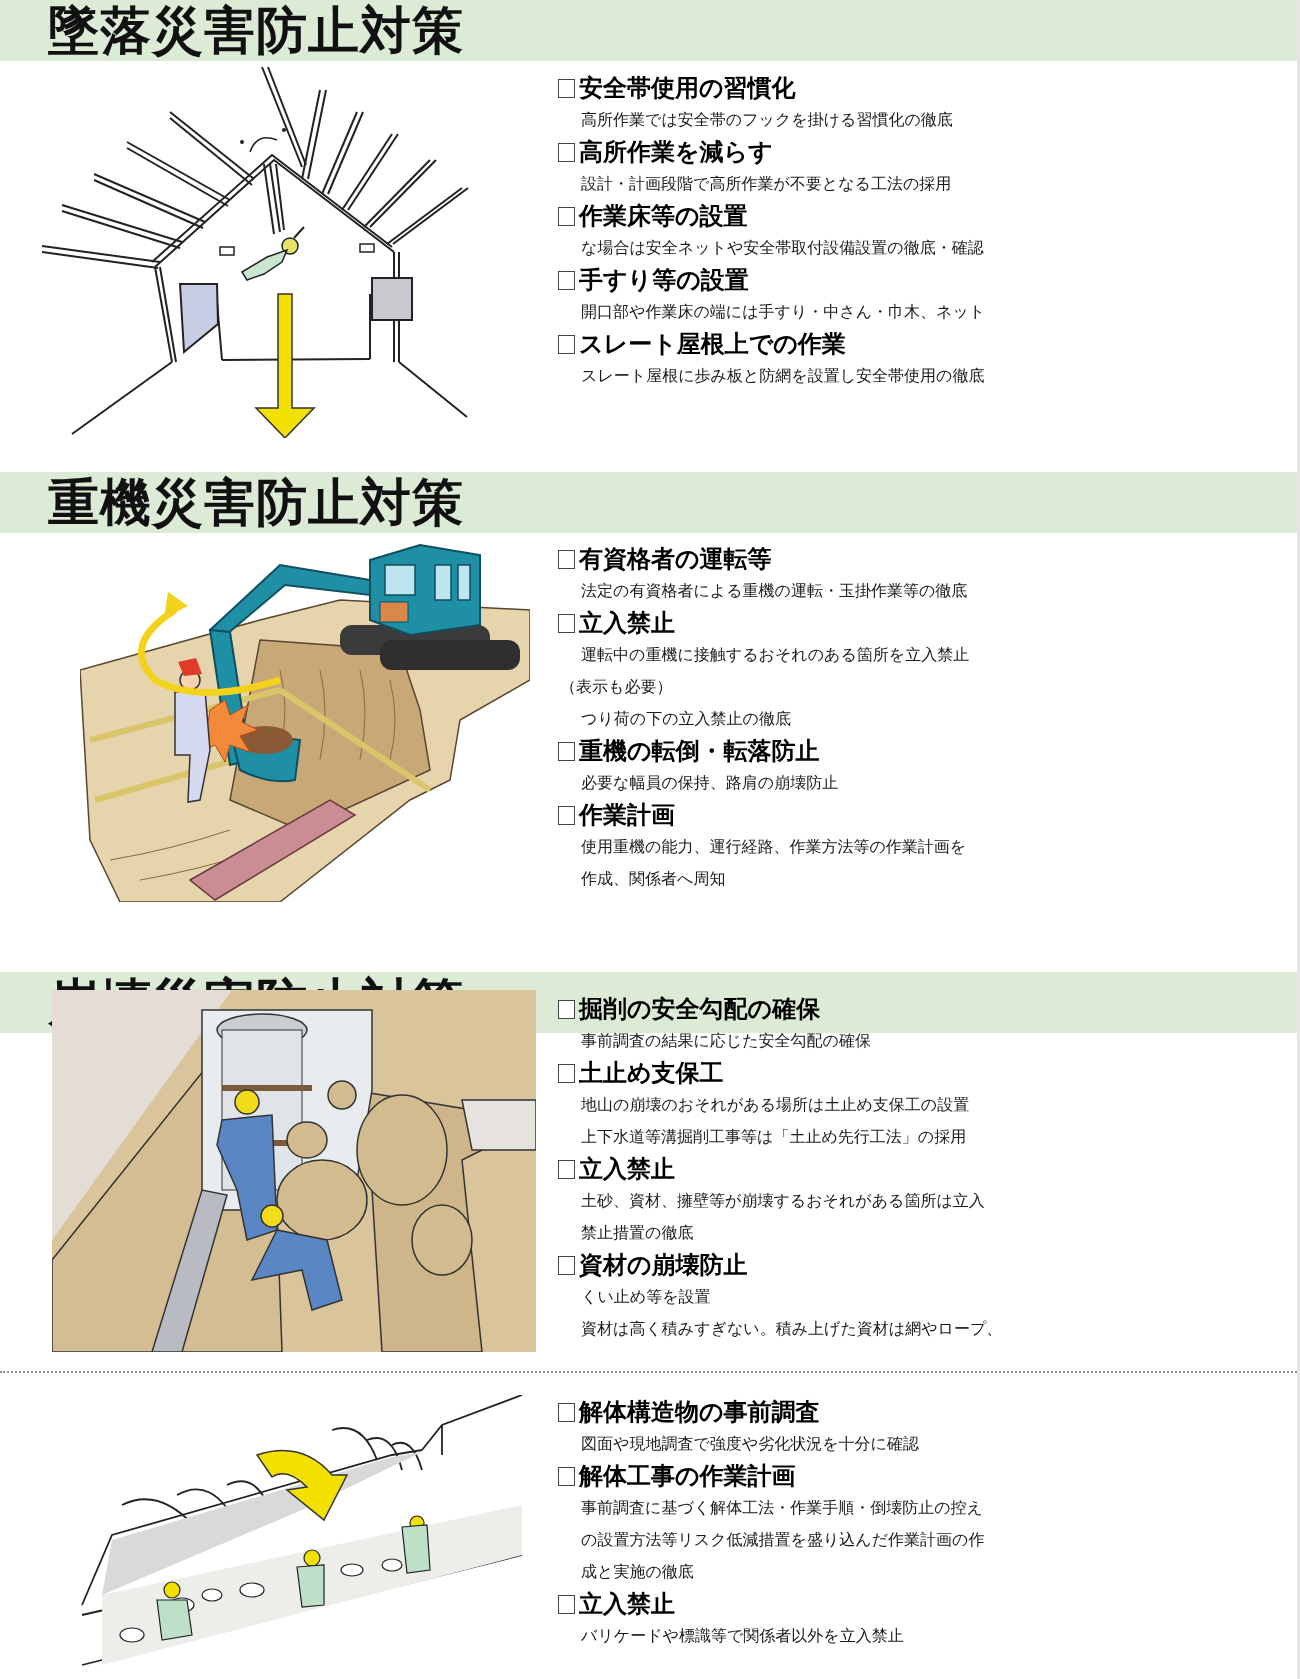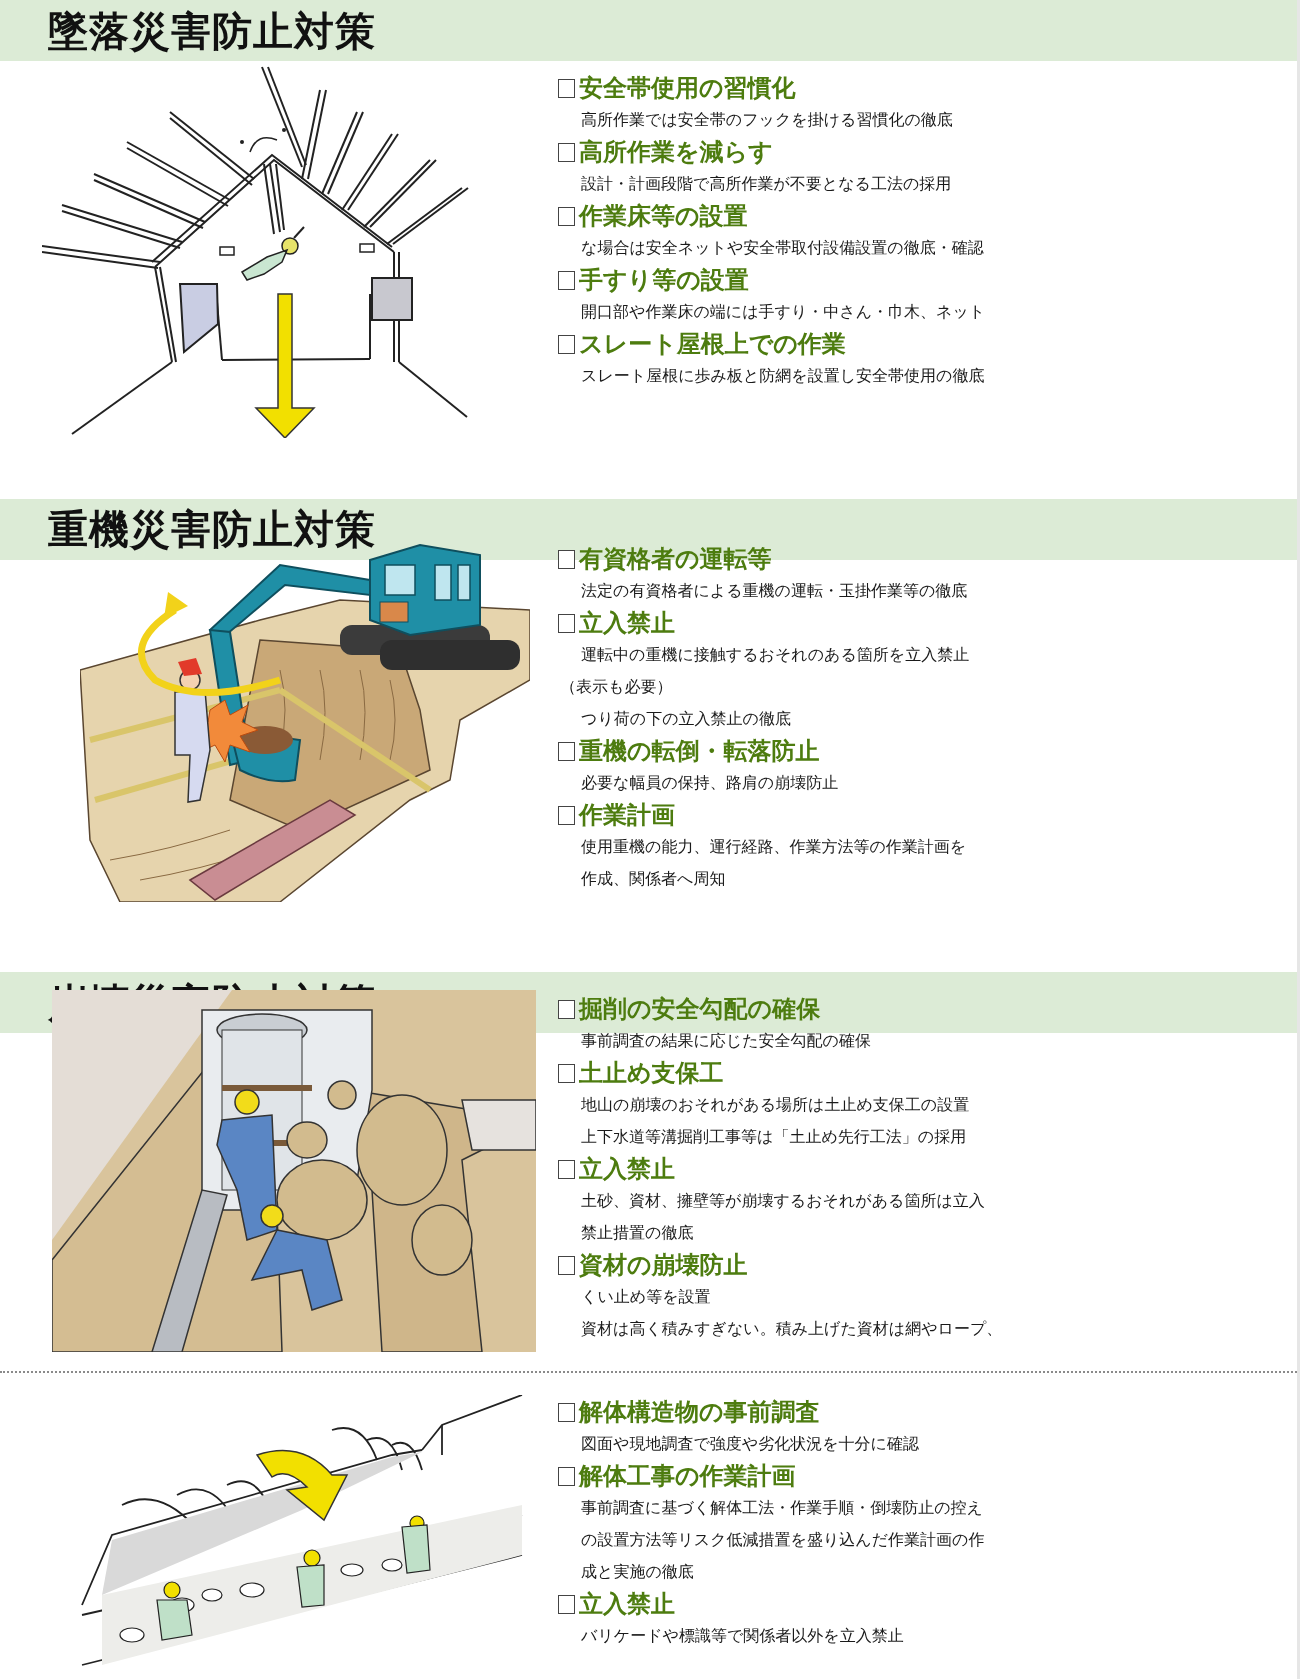--- a/index.html
+++ b/index.html
@@ -1,27 +1,27 @@
 <!DOCTYPE html>
 <html><head>
   <meta charset="utf-8">
   <style>
     html, body { margin: 0; padding: 0; background: #ffffff; }
     body { width: 1300px; height: 1679px; position: relative; overflow: hidden;
            font-family: "DejaVu Sans", "Liberation Sans", sans-serif; color: #1a1a1a; }
     .page { position: absolute; left: 0; top: 0; width: 1297px; height: 1679px; background: #fff;
             border-right: 3px solid #e6e6e6; }
     .band { position: absolute; left: 0; width: 1297px; height: 61px; background: #dcebd6; }
-    .band-title { position: absolute; left: 48px; top: 8px; font-size: 40px; font-weight: bold;
+    .band-title { position: absolute; left: 48px; top: 8px; font-size: 51px; font-weight: bold;
                   letter-spacing: 1px; color: #111; line-height: 46px; }
     .illus { position: absolute; overflow: hidden; }
     .items { position: absolute; left: 556px; width: 720px; }
     .item { margin: 0; }
     .item-head { display: flex; align-items: center; font-size: 24px; font-weight: bold;
-                 line-height: 31px; height: 32px; color: #4d7c0f; }
+                 line-height: 31px; height: 32px; color: #000000; }
     .chk { display: inline-block; width: 17px; height: 19px; border: 1.5px solid #444;
            margin-right: 4px; margin-left: 2px; box-sizing: border-box; background: #fff; }
     .item-body { font-size: 16px; line-height: 32px; padding-left: 25px; color: #1a1a1a; white-space: nowrap; }
     .item-body.out { padding-left: 4px; }
     .divider { position: absolute; left: 0; top: 1371px; width: 1297px; border-top: 2px dotted #8a8a8a; }
   </style>
 </head>
 <body>
 
 <div class="page">
@@ -125,21 +125,21 @@
     </div>
     <div class="item">
       <div class="item-head">
           <span class="chk"></span>
           <span>スレート屋根上での作業</span>
         </div>
       <div class="item-body">スレート屋根に歩み板と防網を設置し安全帯使用の徹底</div>
     </div>
   </div>
 
-  <div class="band" style="top:499px;font-family:Liberation Serif, serif;">
+  <div class="band" style="top:472px;font-family:Liberation Serif, serif;">
     <div class="band-title">重機災害防止対策</div>
   </div>
 
   <div class="illus" style="left:80px; top:540px; width:450px; height:362px;">
     <svg width="450" height="362" viewBox="0 0 450 362">
 
       <polygon points="0,130 180,80 260,60 450,70 450,140 380,180 370,240 330,260 200,362 40,362 10,300" fill="#e6d4ad" stroke="#5a4630" stroke-width="1.5"></polygon>
       <polygon points="180,100 320,110 340,170 350,230 220,290 150,260" fill="#c9a877" stroke="#5a4630" stroke-width="1.5"></polygon>
       <g stroke="#8a6a42" stroke-width="1" fill="none">
         <path d="M200,130 q10,40 0,80"></path>

